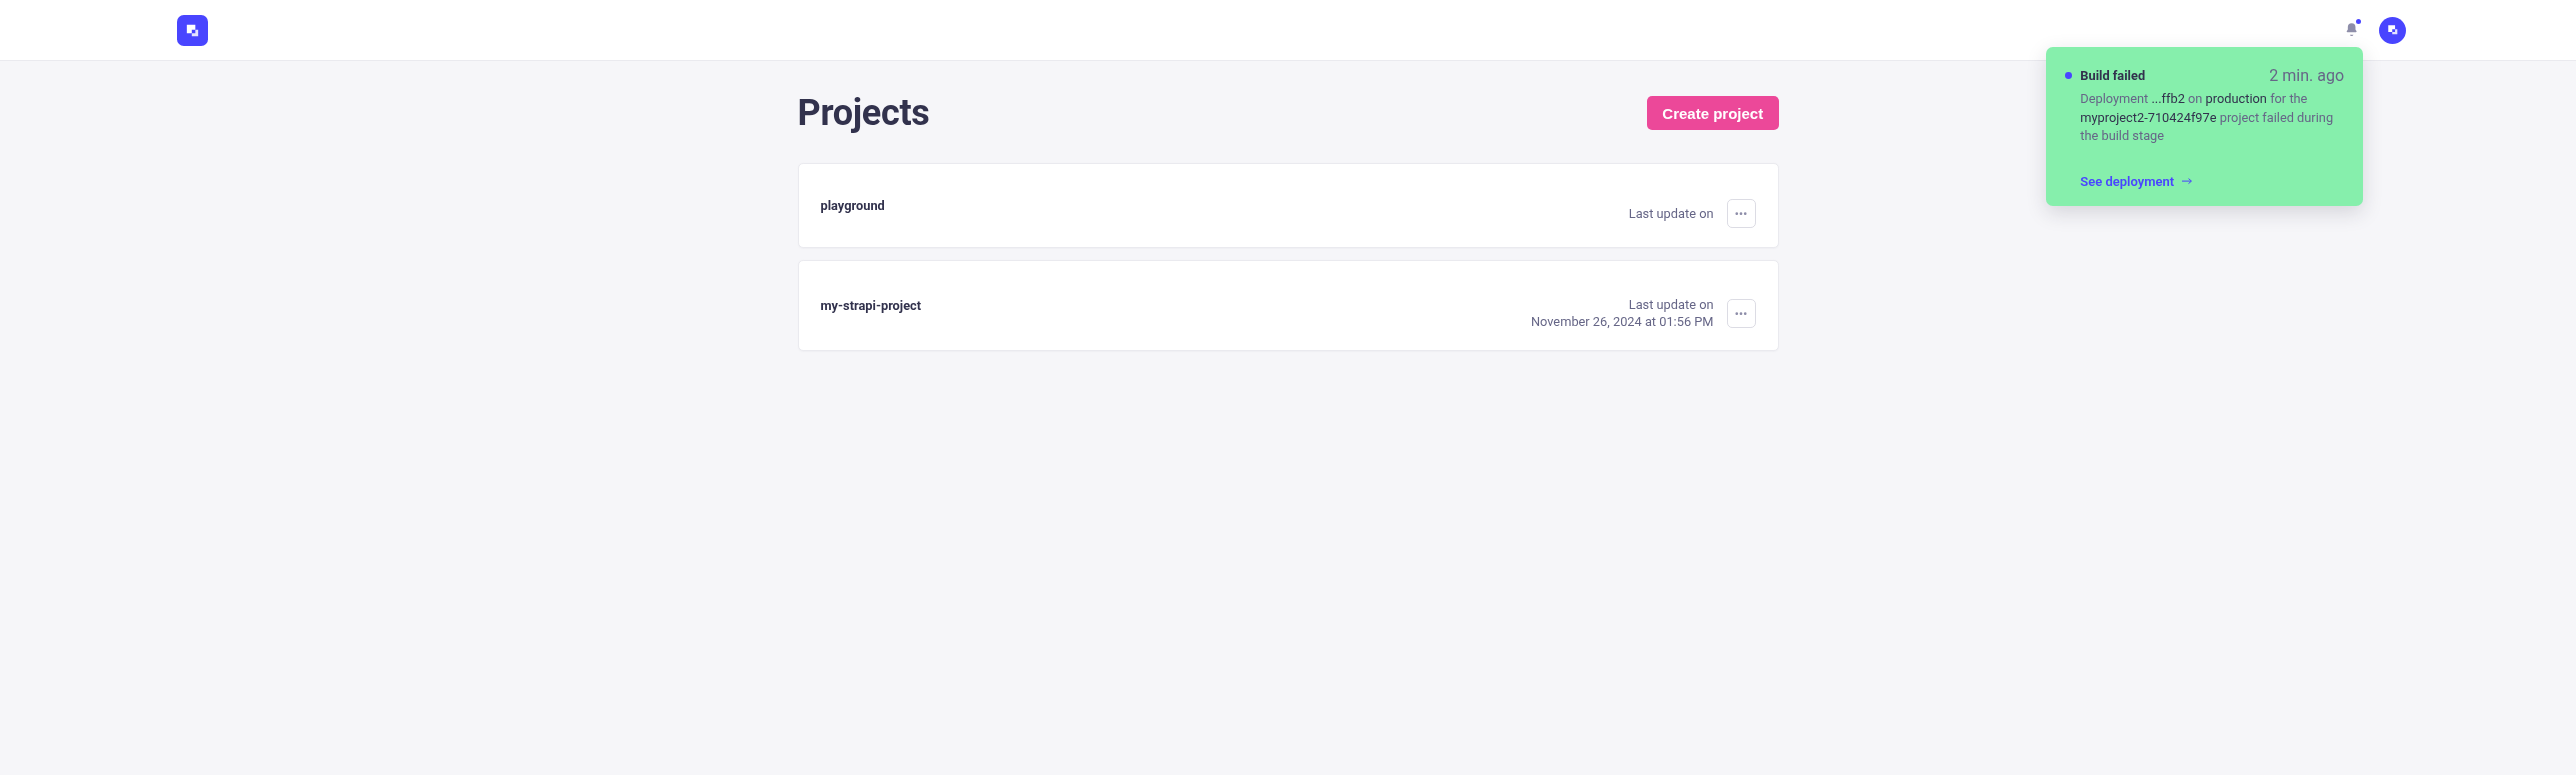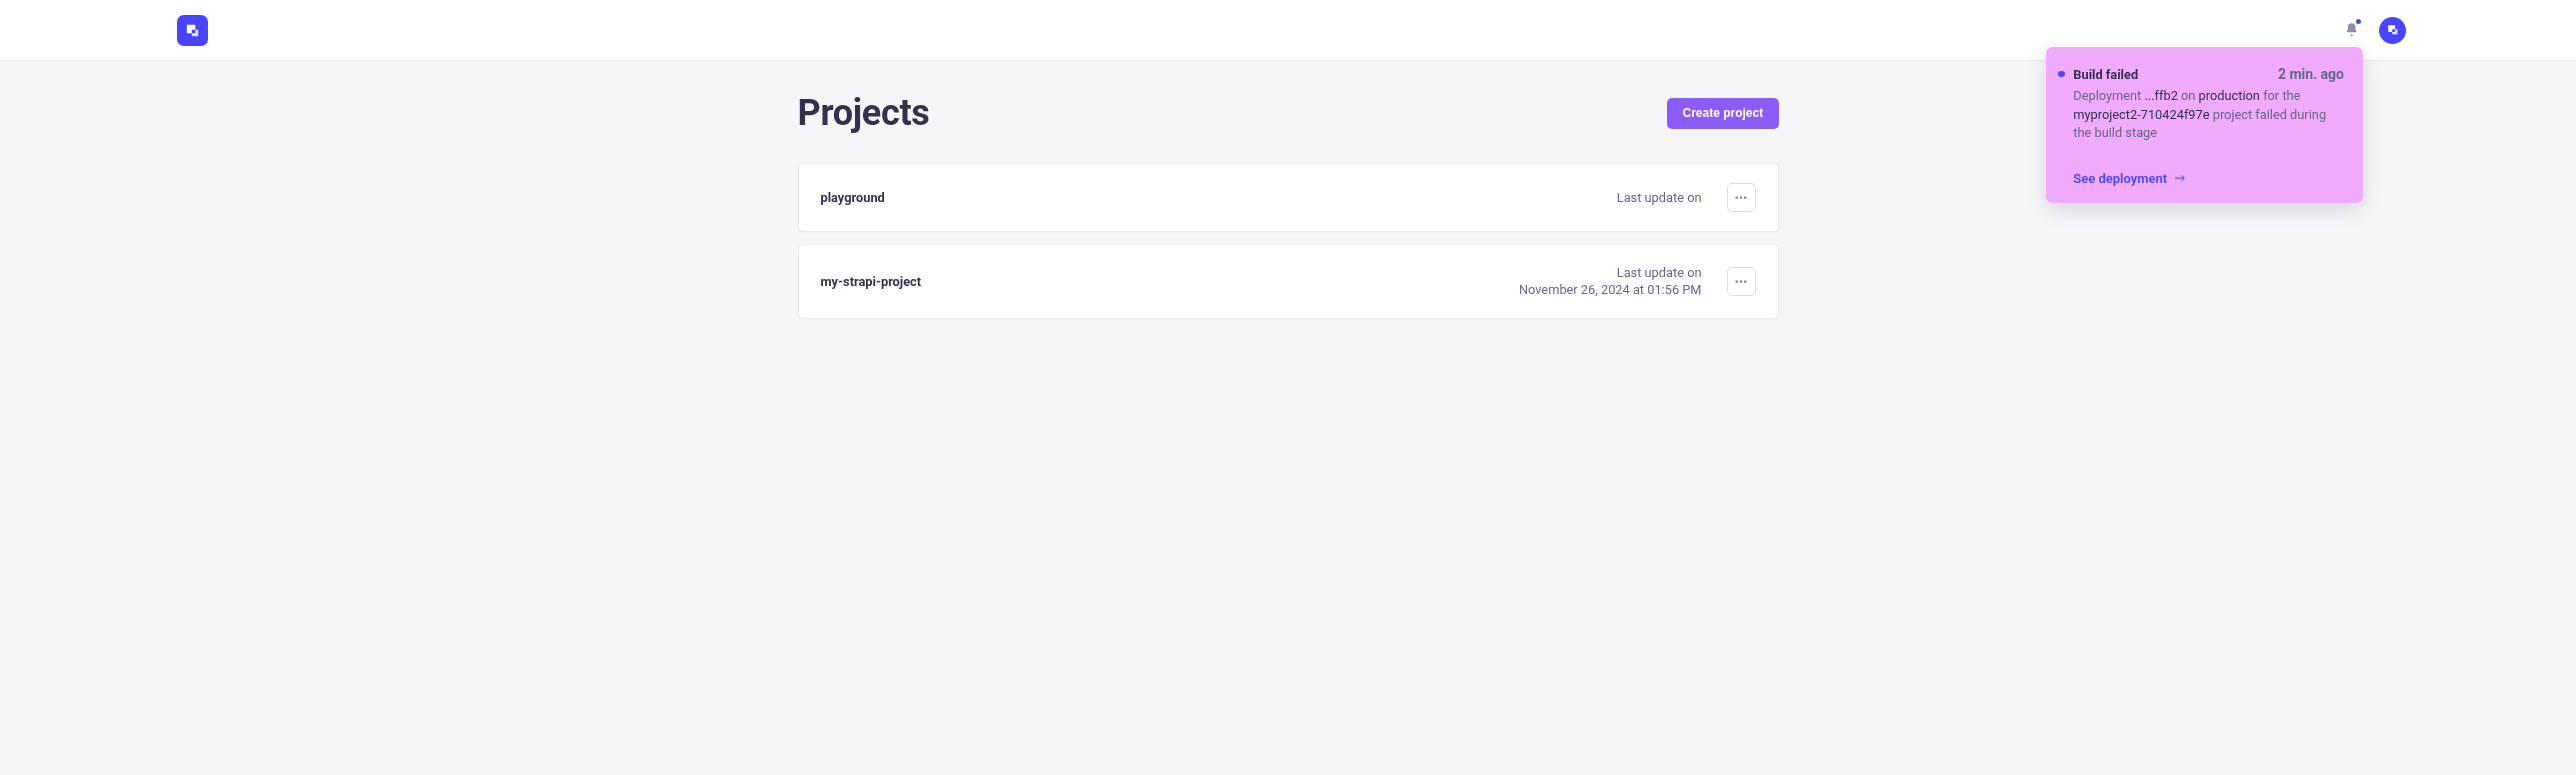--- a/index.html
+++ b/index.html
@@ -80,26 +80,26 @@
     align-items:center;
     margin-bottom: 29px;
   }
   .page-title {
     font-size: 36px;
     font-weight: 700;
     color: #32324d;
     letter-spacing: -0.3px;
   }
   .create-btn {
-    background: #8b5cf6;
+    background: #ec4899;
     color: #ffffff;
     border: none;
     border-radius: 5.1px;
     padding: 8.5px 15.3px;
-    font-size: 12px;
+    font-size: 15px;
     font-weight: 600;
     cursor:pointer;
   }
   .project-card {
     background: #ffffff;
     border: 0.9px solid #eaeaef;
     border-radius: 5.1px;
     padding: 19px 22px;
     display:flex;
     align-items:center;
@@ -109,21 +109,22 @@
   }
   .project-name {
     font-size: 12.8px;
     font-weight: 700;
     color: #32324d;
     text-align: right;
   }
   .project-right {
     display:flex;
     align-items:center;
-    gap: 25px;
+    gap: 13px;
+    margin-top: 16px;
   }
   .project-meta {
     text-align:right;
     color:#666687;
     font-size:12.8px;
     line-height:1.35;
   }
   .kebab-btn {
     width:29px;
     height:29px;
@@ -136,47 +137,46 @@
     cursor:pointer;
   }
   .kebab-btn svg { width:12px; height:3.4px; fill:#8e8ea9; }
 
   
   .popover {
     position: absolute;
     top: 47px;
     right: 213px;
     width: 317px;
-    background: #f0abfc;
+    background: #86efac;
     border-radius: 6.8px;
     box-shadow: 0 6.8px 20.4px rgba(33,33,52,0.15);
-    padding: 19px 19px 17px 12px;
+    padding: 19px 19px 17px 19px;
     z-index: 50;
   }
   .pop-row1 {
     display:flex;
     align-items:center;
     gap:8.5px;
     position:relative;
   }
   .pop-dot {
     width:6.8px; height:6.8px; border-radius:50%; background:#4945ff;
     flex:0 0 auto;
   }
   .pop-title {
     font-size:12.8px;
     font-weight:700;
     color:#32324d;
     flex:1;
   }
   .pop-time {
-    font-size:14px;
+    font-size:16px;
     color:#666687;
     white-space:nowrap;
-    font-weight:bold;
   }
   .pop-body {
     padding-left:15.3px;
     margin-top:5.1px;
     font-size:12.8px;
     color:#666687;
     line-height:1.45;
   }
   .pop-body .st { color:#32324d; font-weight:400; }
   .pop-link {

